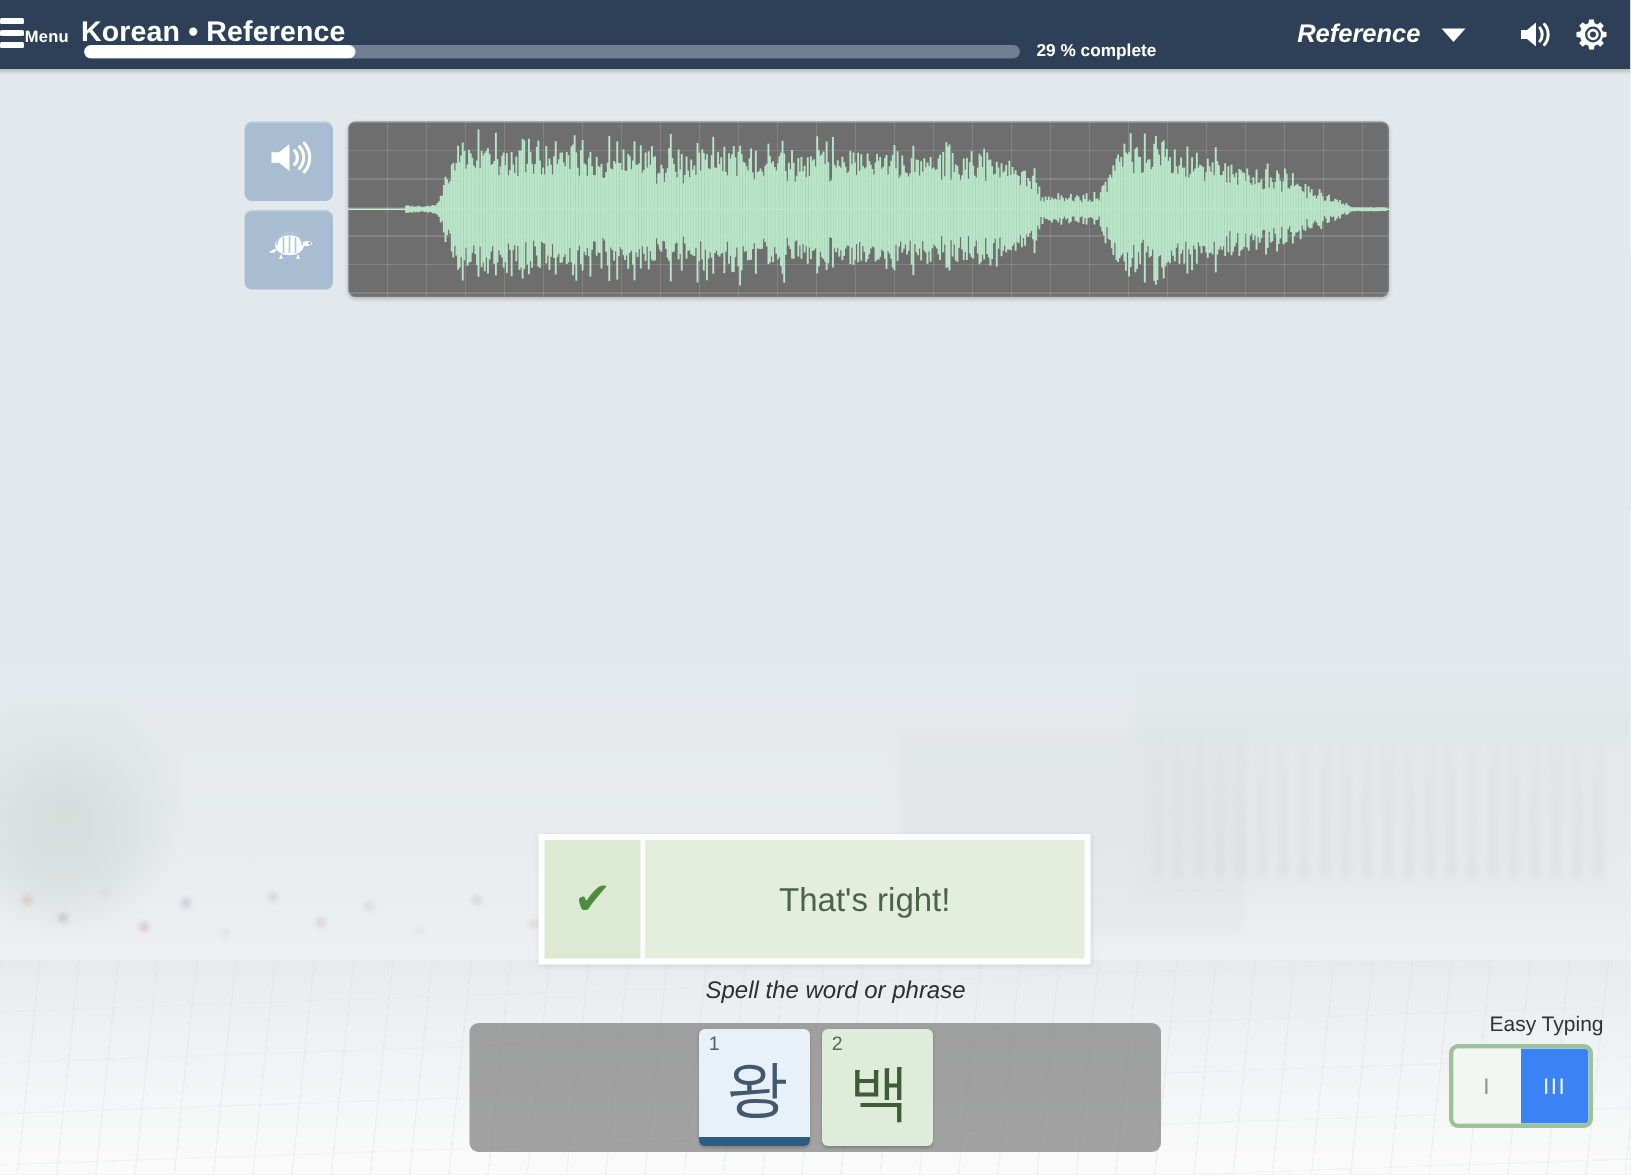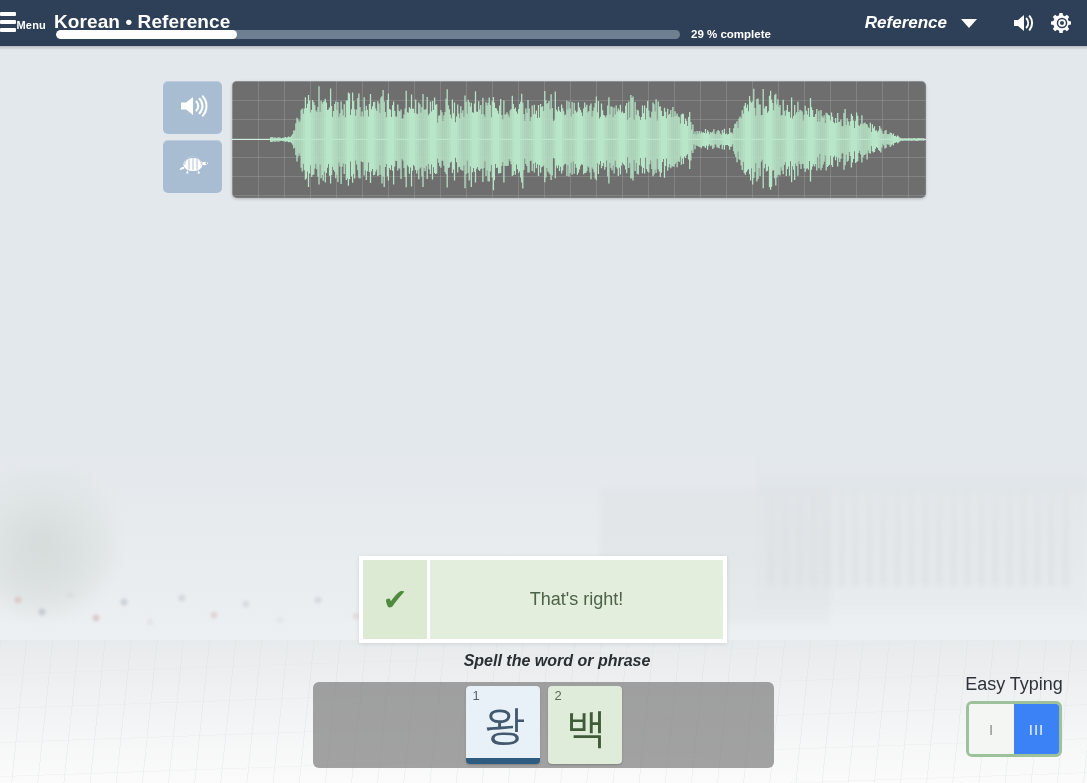--- a/index.html
+++ b/index.html
@@ -343,31 +343,31 @@
     font-size: 30px;
     color: #4e8b3e;
     line-height: 1;
   }
   .feedback-text {
     flex: 1;
     background: #e4eedd;
     display: flex;
     align-items: center;
     justify-content: center;
-    font-size: 18px;
+    font-size: 22px;
     color: #4c6347;
     margin-left: 3px;
   }
 
   .spell-hint {
     position: absolute;
     left: 0; right: 0; top: 652px;
     text-align: center;
     font-size: 16px;
-    font-weight: bold;
+    font-weight: normal;
     font-style: italic;
     color: #2a2f33;
     z-index: 25;
     margin-left: 27px;
   }
 
   
   .tile-tray {
     position: absolute;
     left: 313px; top: 682px;
@@ -416,24 +416,25 @@
 
   
   .easy-typing {
     position: absolute;
     right: 18px; top: 674px;
     width: 110px;
     text-align: center;
     z-index: 25;
   }
   .easy-typing-label {
-    font-size: 18px;
+    font-size: 14px;
     color: #2d3338;
     margin-bottom: 6px;
     white-space: nowrap;
+    text-align: right;
   }
   .toggle {
     width: 96px; height: 56px;
     border: 3px solid #9dc198;
     border-radius: 6px;
     display: flex;
     overflow: hidden;
     background: #f4f6f4;
     margin: 0 auto;
     cursor: pointer;

